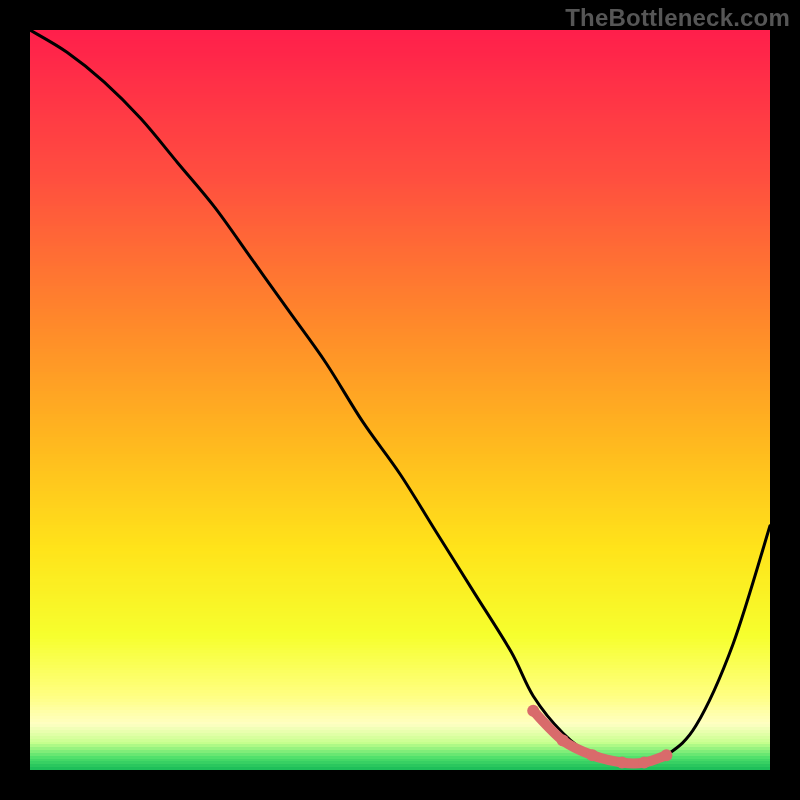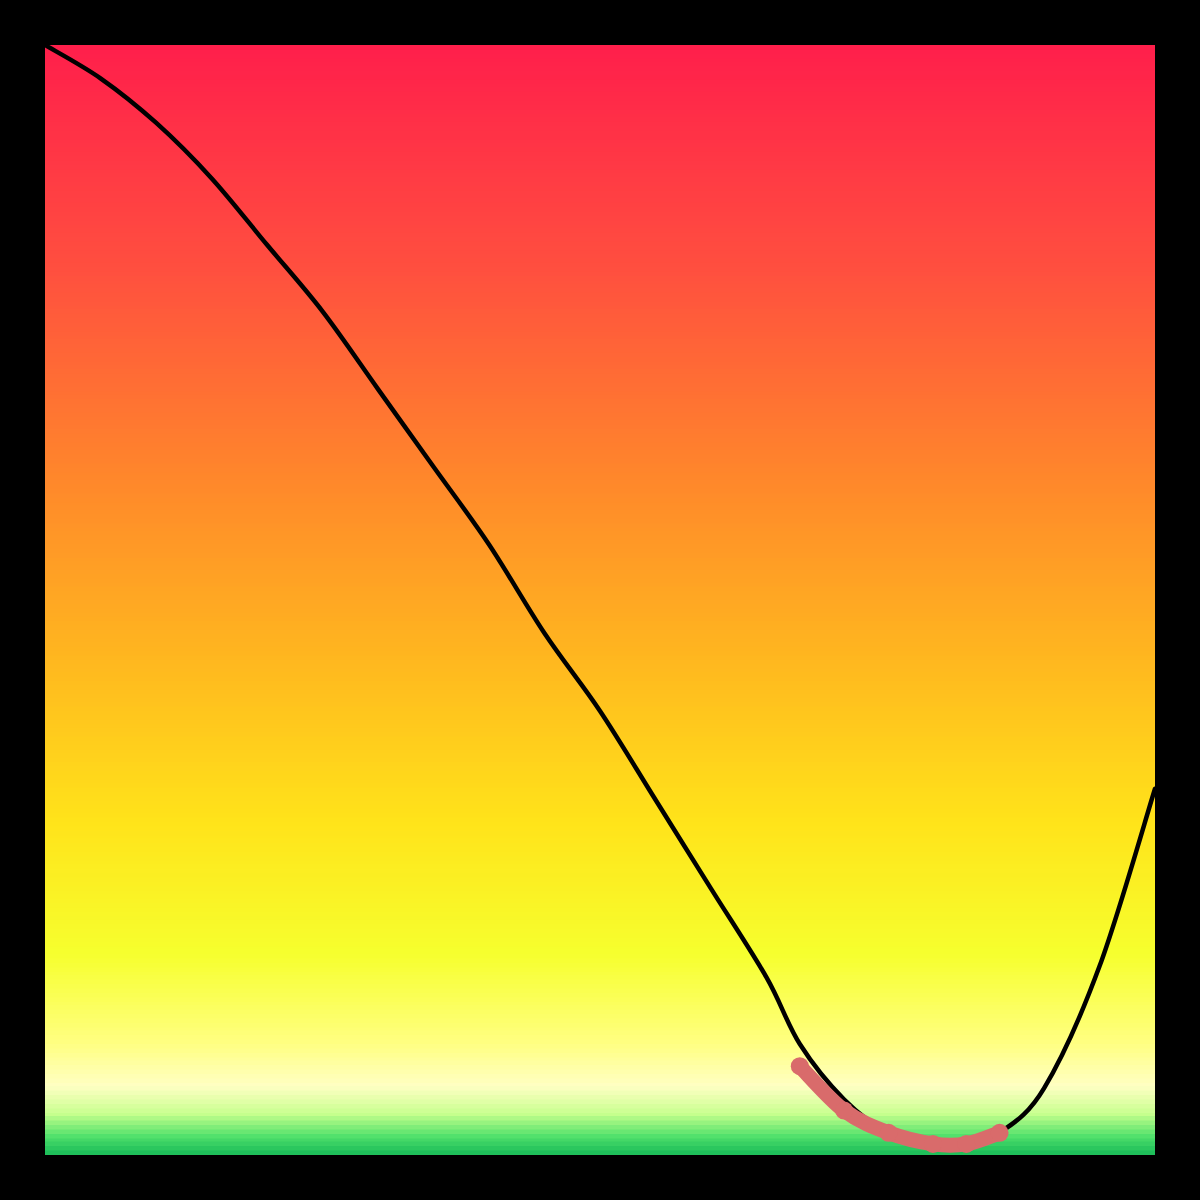--- a/index.html
+++ b/index.html
@@ -48,20 +48,21 @@
     position: absolute;
     inset: 0;
     width: 100%;
     height: 100%;
   }
 </style>
 </head>
 <body>
 
 <div class="frame">
+  <div class="watermark">TheBottleneck.com</div>
 
   <div class="plot-area">
     <div class="gradient" id="gradient">
         <div class="band" style="top: 0px; height: 3.84615px; background: rgb(255, 31, 75);"></div>
         <div class="band" style="top: 2.84615px; height: 3.84615px; background: rgb(255, 32, 75);"></div>
         <div class="band" style="top: 5.69231px; height: 3.84615px; background: rgb(255, 33, 75);"></div>
         <div class="band" style="top: 8.53846px; height: 3.84615px; background: rgb(255, 34, 74);"></div>
         <div class="band" style="top: 11.3846px; height: 3.84615px; background: rgb(255, 35, 74);"></div>
         <div class="band" style="top: 14.2308px; height: 3.84615px; background: rgb(255, 36, 74);"></div>
         <div class="band" style="top: 17.0769px; height: 3.84615px; background: rgb(255, 37, 74);"></div>

